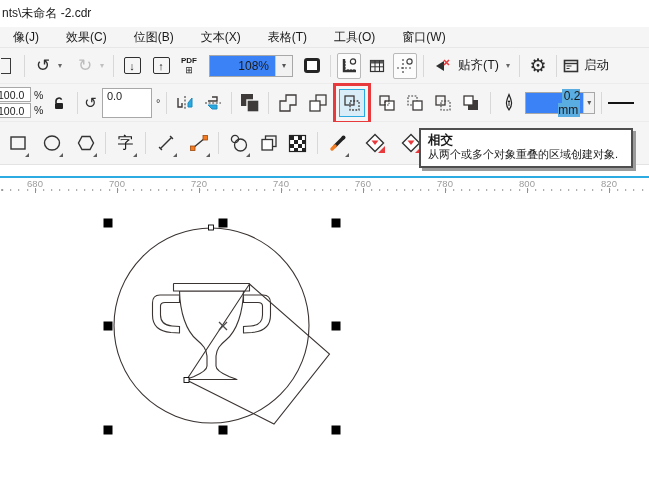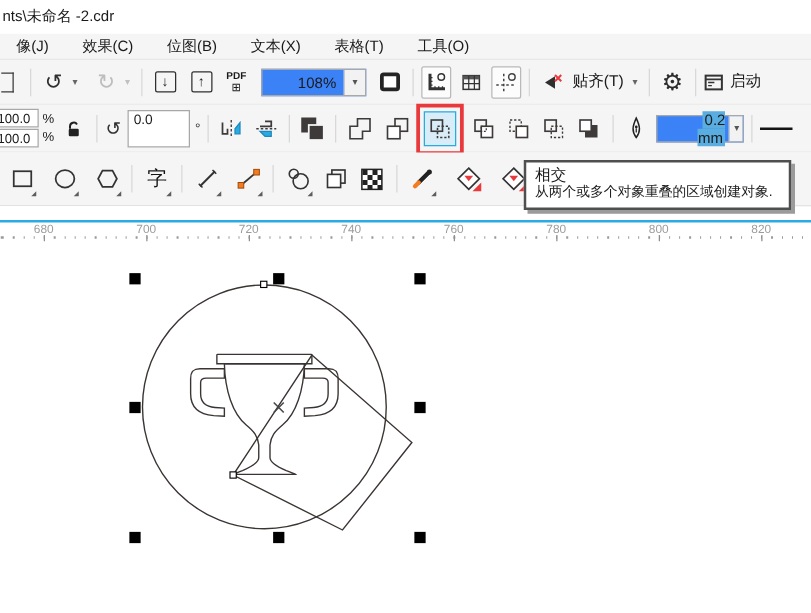--- a/index.html
+++ b/index.html
@@ -79,39 +79,40 @@
   .rminor { position:absolute; top:24px; left:0; width:649px; height:1.5px;
     background:repeating-linear-gradient(90deg,#9a9a9a 0 1px,transparent 1px 8.2px);
     background-position-x:2.2px; }
 
   
   .canvas-svg { position:absolute; top:0; left:0; width:649px; height:490px; }
 
   
   .tooltip { position:absolute; top:128px; left:419px; width:214px; background:#fff;
     border:2px solid #4f4f4f; box-shadow:3px 3px 0 #9b9b9b; padding:2px 7px 4px 7px; z-index:50; }
-  .tooltip .tt-title { font-size:12.5px; font-weight:normal; line-height:1.3; }
+  .tooltip .tt-title { font-size:12.5px; font-weight:bold; line-height:1.3; }
   .tooltip .tt-desc { font-size:11px; line-height:1.25; }
 
   svg { display:block; }
 </style>
 </head>
 <body>
 
 <div class="titlebar">
   <span>nts\未命名 -2.cdr</span>
 </div>
 
 <div class="menubar">
   <span class="menu-item">像(J)</span>
   <span class="menu-item">效果(C)</span>
   <span class="menu-item">位图(B)</span>
   <span class="menu-item">文本(X)</span>
   <span class="menu-item">表格(T)</span>
   <span class="menu-item">工具(O)</span>
+  <span class="menu-item">窗口(W)</span>
 </div>
 
 <div class="toolbar-std">
   <div class="tbtn" style="margin-left:-6px;width:12px">
     <div style="width:10px;height:16px;border:1.6px solid #3a3a3a;border-left:none"></div>
   </div>
   <div class="vsep"></div>
   <div class="tbtn">
     <span class="glyph">↺</span>
   </div>

